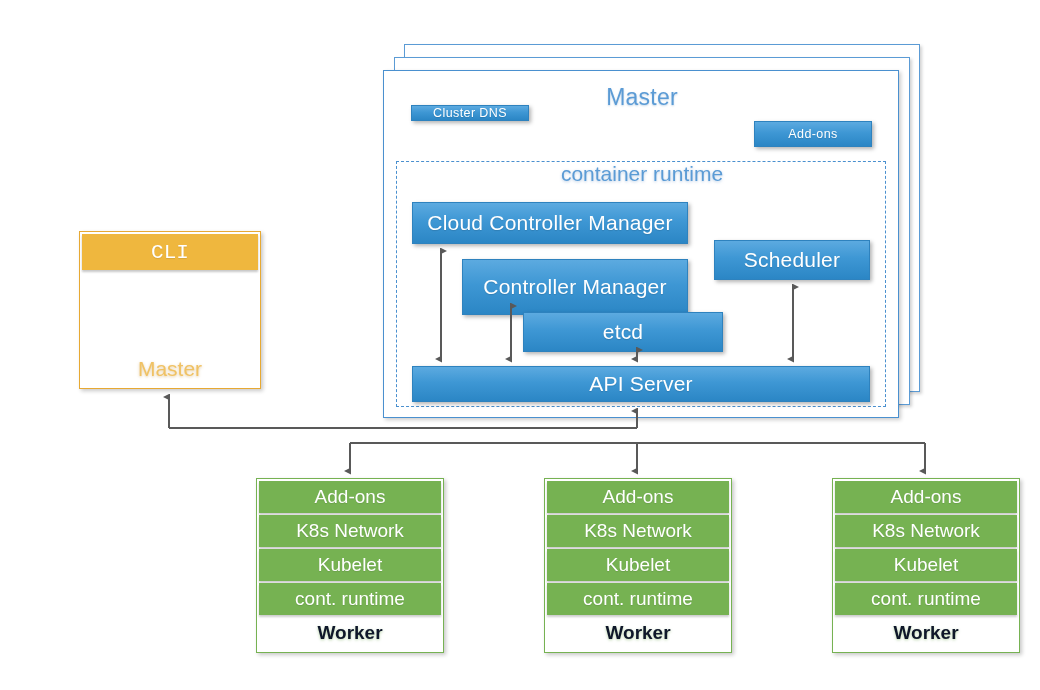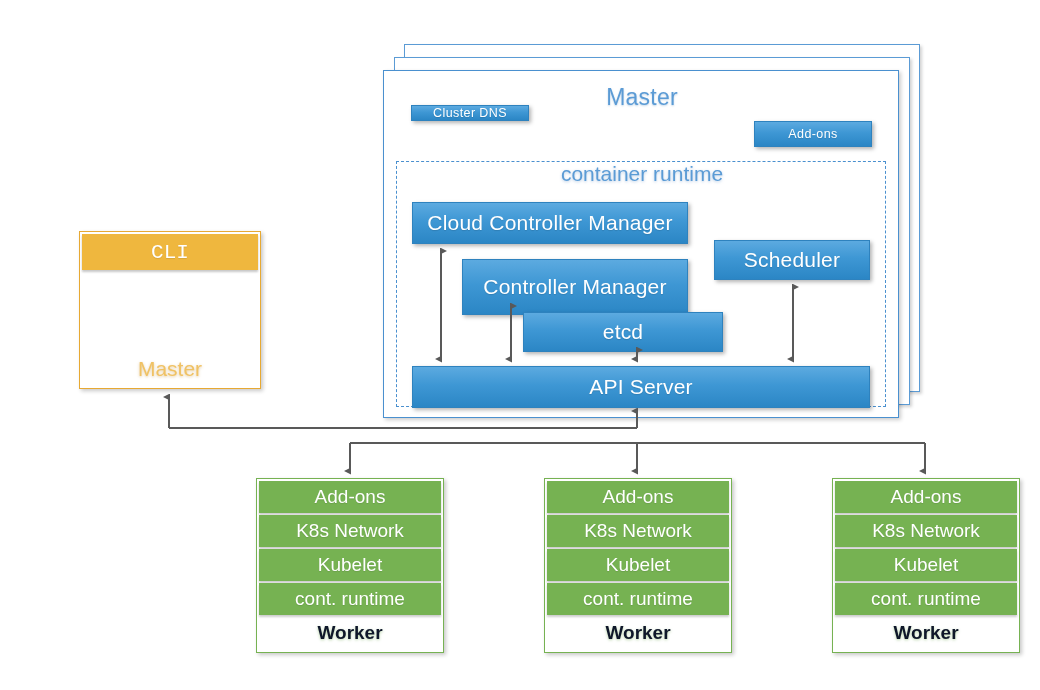--- a/index.html
+++ b/index.html
@@ -152,21 +152,21 @@
   </div>
 
   <div class="abs blue-box" style="left:412px; top:202px; width:276px; height:42px;">Cloud Controller Manager</div>
 
   <div class="abs blue-box" style="left:462px; top:259px; width:226px; height:56px;">Controller Manager</div>
 
   <div class="abs blue-box" style="left:714px; top:240px; width:156px; height:40px;">Scheduler</div>
 
   <div class="abs blue-box" style="left:523px; top:303px; width:200px; height:40px;margin-top:9px;">etcd</div>
 
-  <div class="abs blue-box" style="left:412px; top:366px; width:458px; height:42px;">API Server</div>
+  <div class="abs blue-box" style="left:412px; top:366px; width:458px; height:36px;">API Server</div>
 
   <svg id="inner-arrows" viewBox="0 0 1040 690" xmlns="http://www.w3.org/2000/svg">
     <defs>
       <marker id="arrUp" markerWidth="7" markerHeight="7" refX="3.5" refY="6" orient="auto" markerUnits="userSpaceOnUse">
         <path d="M3.5,0 L7,7 L0,7 Z" fill="#595959"></path>
       </marker>
       <marker id="arrDown" markerWidth="7" markerHeight="7" refX="3.5" refY="1" orient="auto" markerUnits="userSpaceOnUse">
         <path d="M3.5,7 L0,0 L7,0 Z" fill="#595959"></path>
       </marker>
     </defs>

